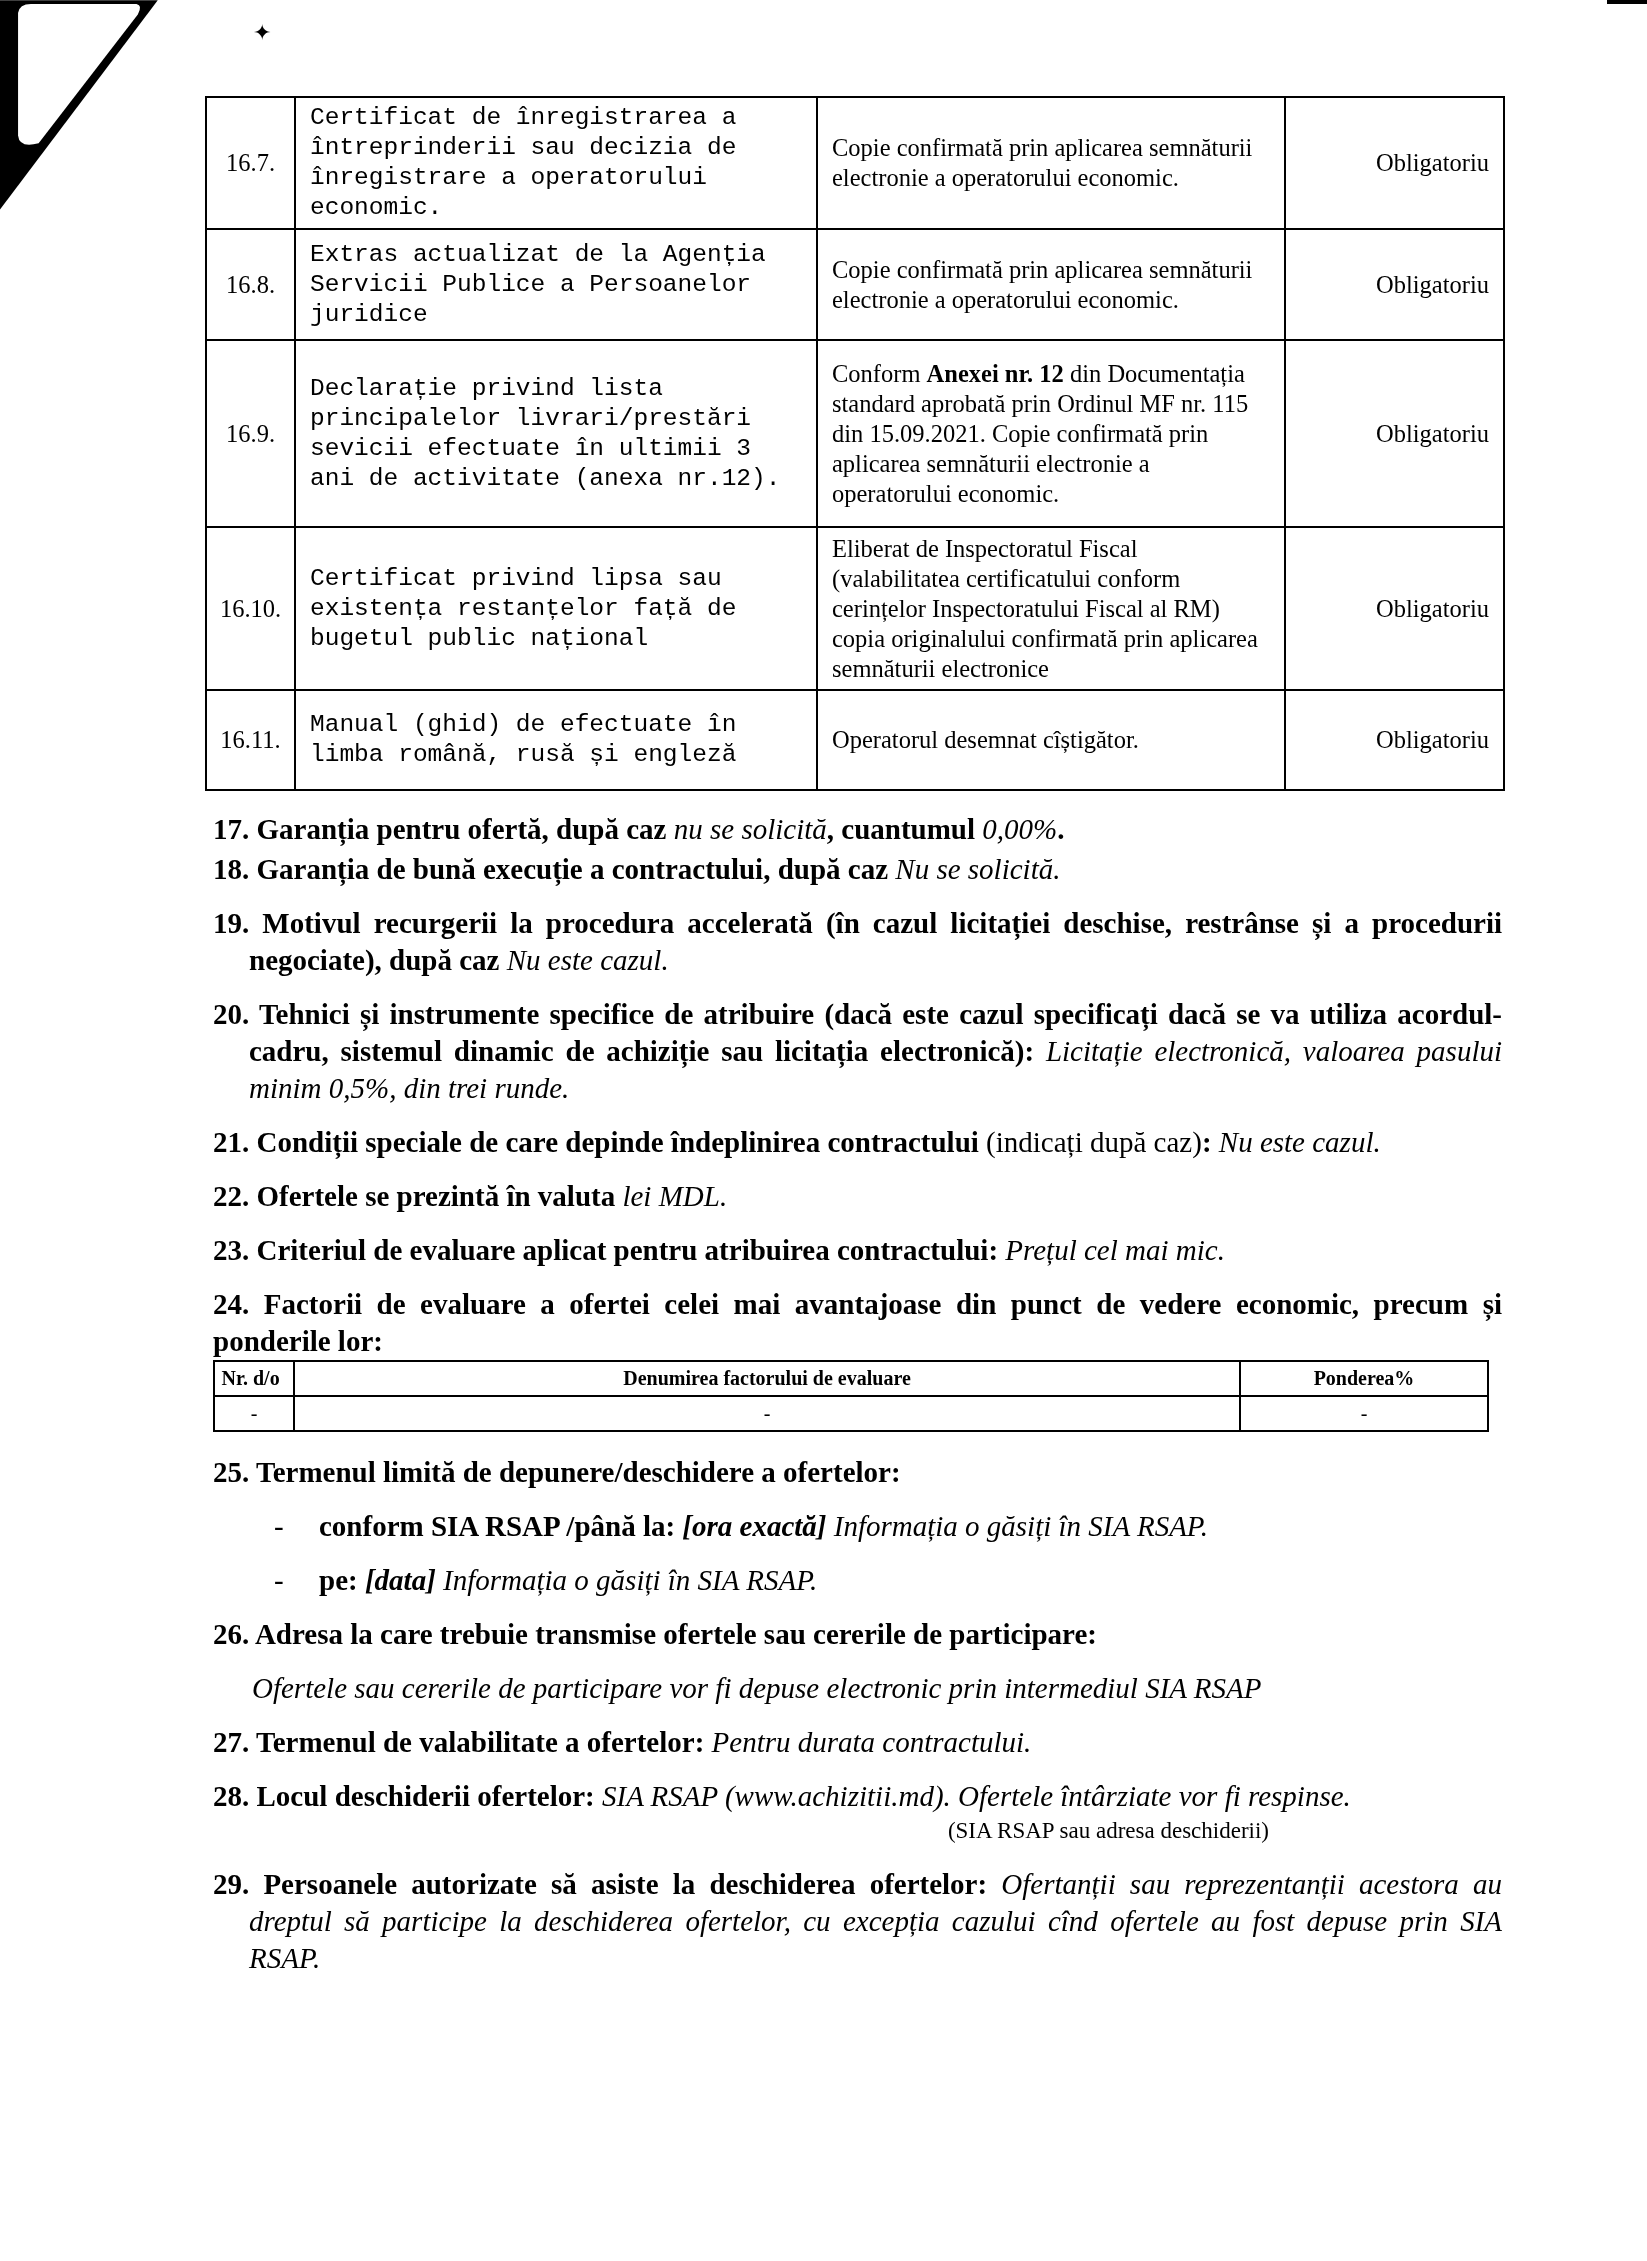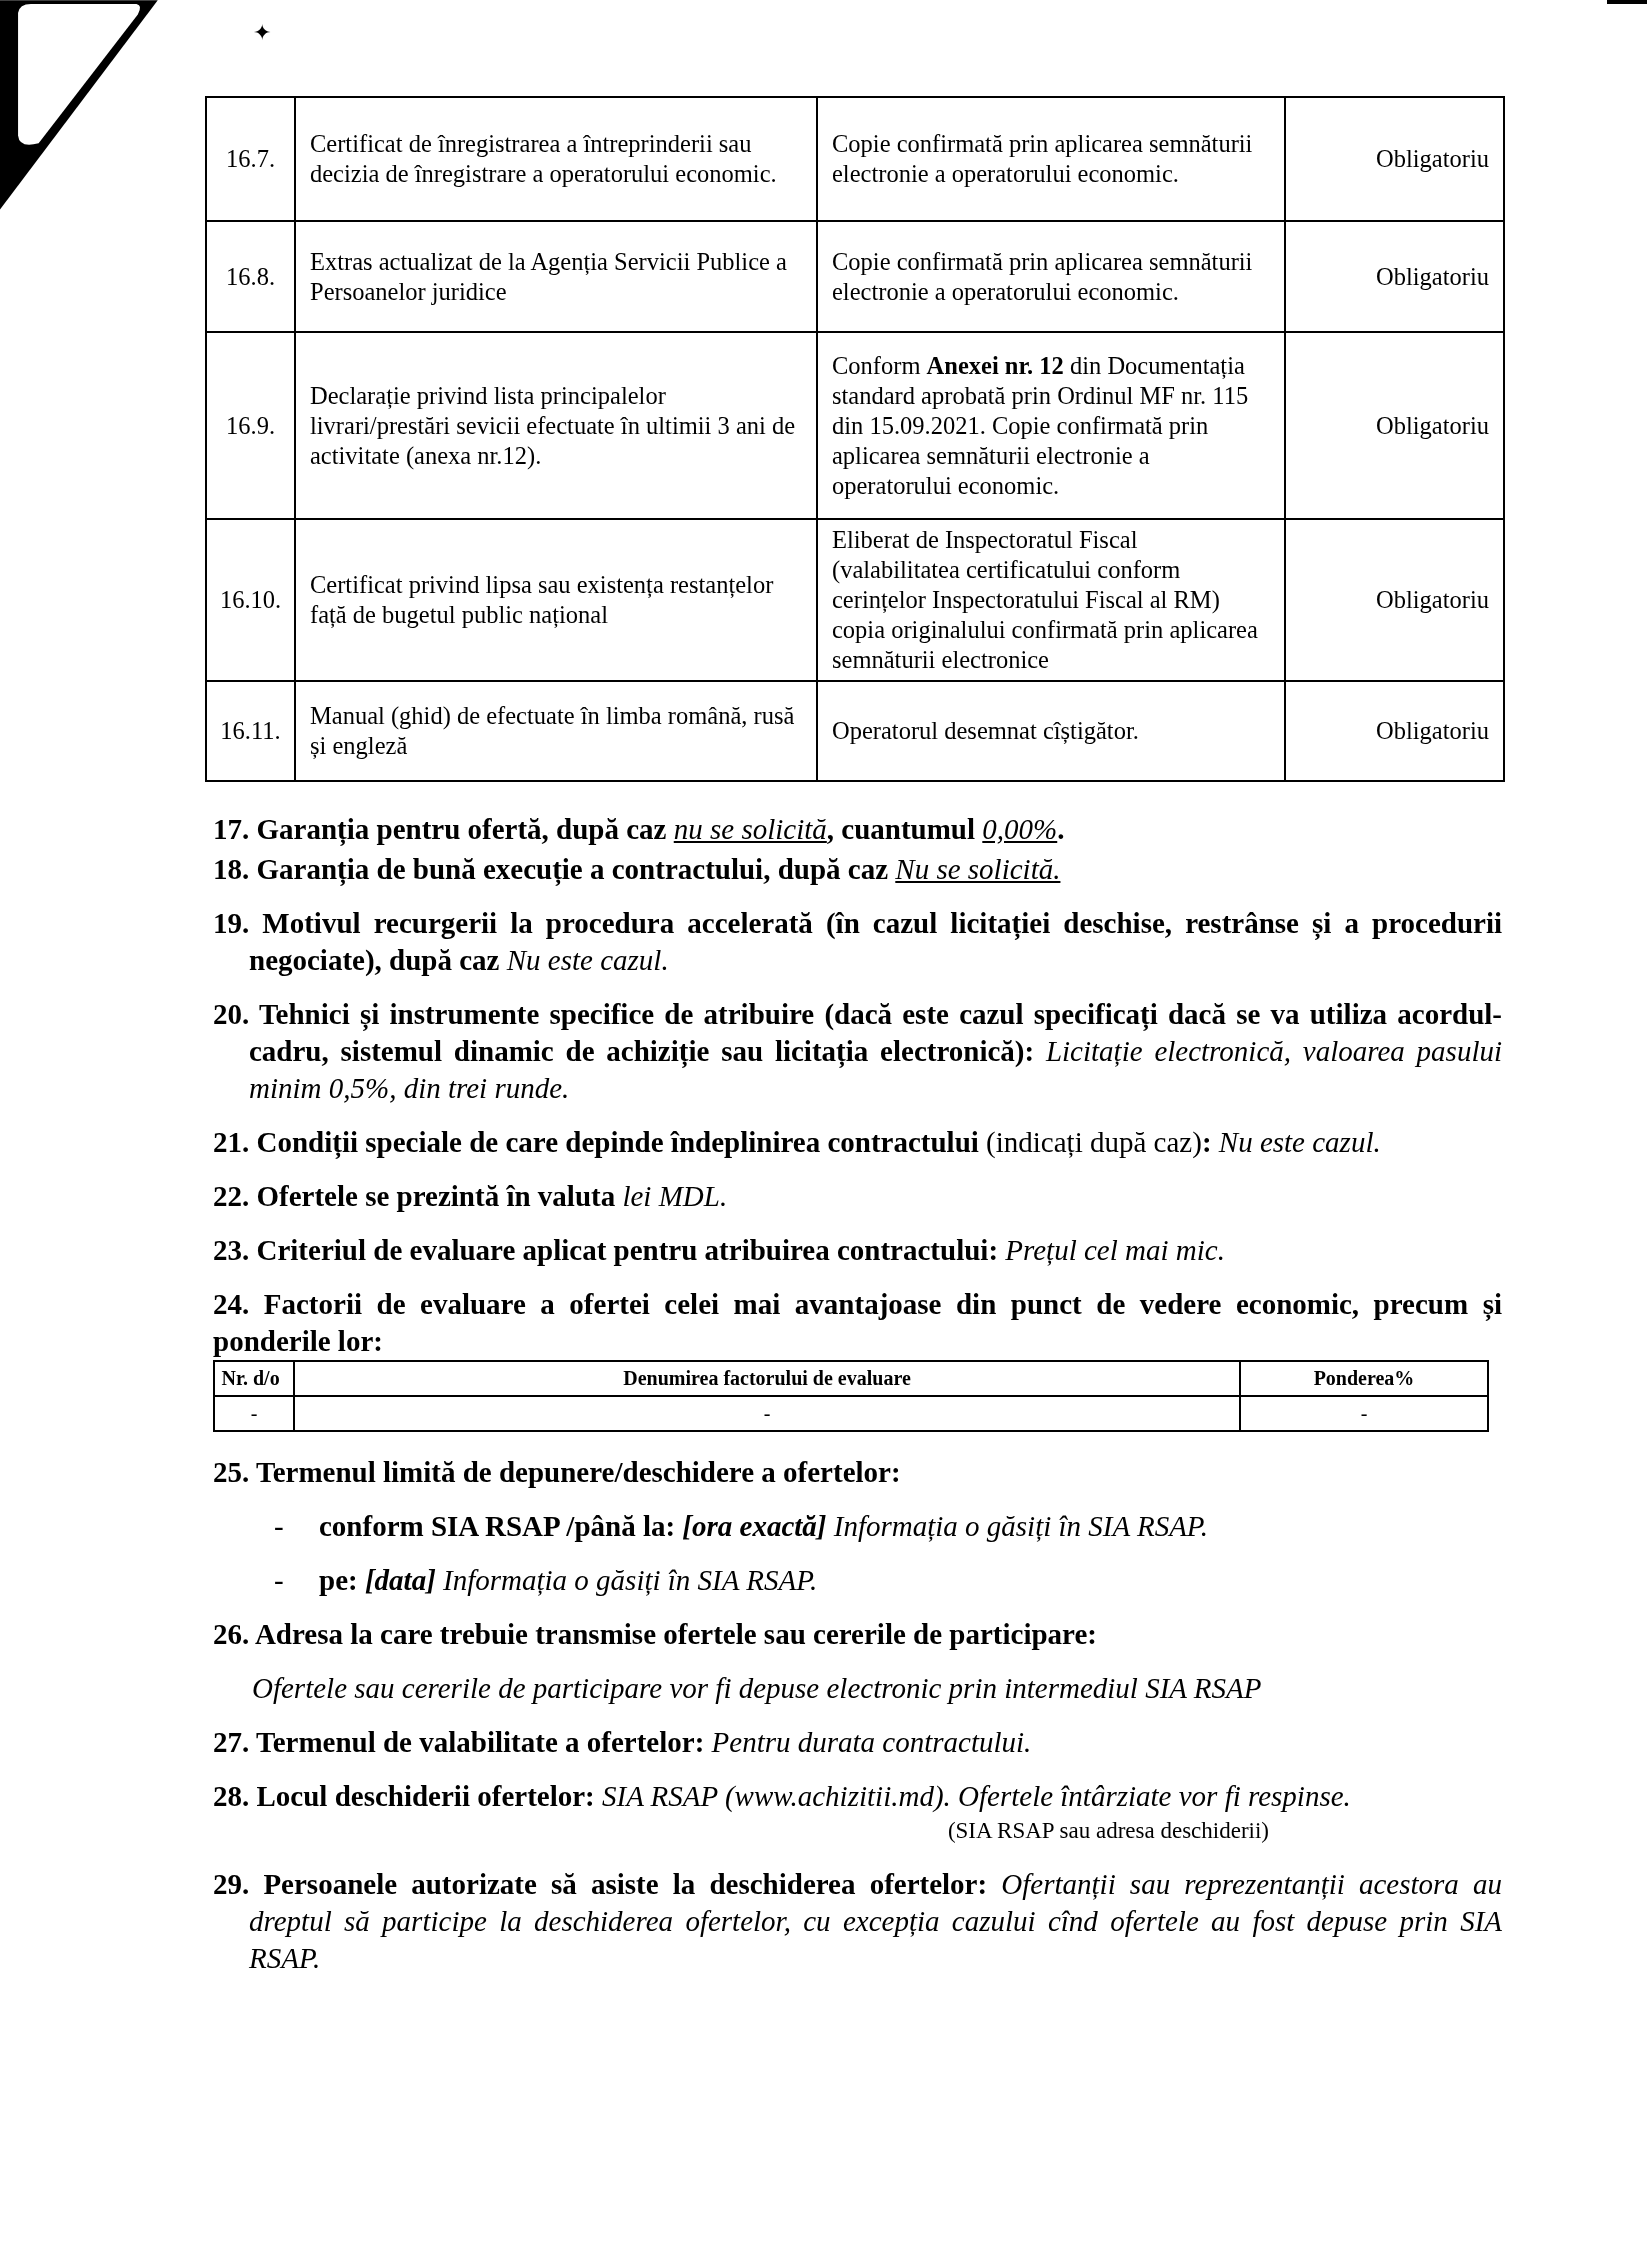--- a/index.html
+++ b/index.html
@@ -6,29 +6,29 @@
   body { width: 1647px; height: 2261px; position: relative; overflow: hidden;
          font-family: "Liberation Serif", "DejaVu Serif", serif; color: #000; }
   .scan-mark { position: absolute; left: 0; top: 0; width: 161px; height: 213px; }
   .corner-mark { position: absolute; right: 0; top: 0; width: 40px; height: 3.9px; background: #000; }
   .speck { position: absolute; font-size: 22px; line-height: 1; }
 
   table.req { position: absolute; left: 205px; top: 96px; width: 1300px;
               border-collapse: collapse; font-size: 24.5px; line-height: 30px; }
   table.req td { border: 2.6px solid #000; vertical-align: middle; padding: 5.2px 14px; }
   table.req td.nr { width: 74px; text-align: center; padding: 5.2px 6.5px; }
-  table.req td.desc { width: 492px; }
+  table.req td.desc { width: 492px; font-family: Liberation Mono, monospace; }
   table.req td.cond { width: 438px; }
   table.req td.stat { text-align: right; }
 
   .body { position: absolute; left: 213px; top: 811px; width: 1289px; font-size: 29px; line-height: 37px; }
   .item { margin: 0 0 17px 0; text-align: justify; }
   .item b { font-weight: bold; }
   .item i { font-style: italic; font-weight: normal; }
-  .item .u { text-decoration: underline; }
+  .item .u { }
   .hang { padding-left: 36px; text-indent: -36px; }
   .bul { margin: 0 0 17px 61px; }
   .bul .dash { display: inline-block; width: 45px; }
   .indent { padding-left: 39px; }
   .note { text-align: right; padding-right: 233px; font-size: 23px; margin-top: -7.8px; }
 
   table.fac { width: 1276px; border-collapse: collapse; font-size: 20px; line-height: 28px;
               margin: 0 0 22px 0; }
   table.fac td, table.fac th { border: 2.6px solid #000; padding: 2.6px 6.5px; }
   table.fac th { font-weight: bold; vertical-align: top; }

